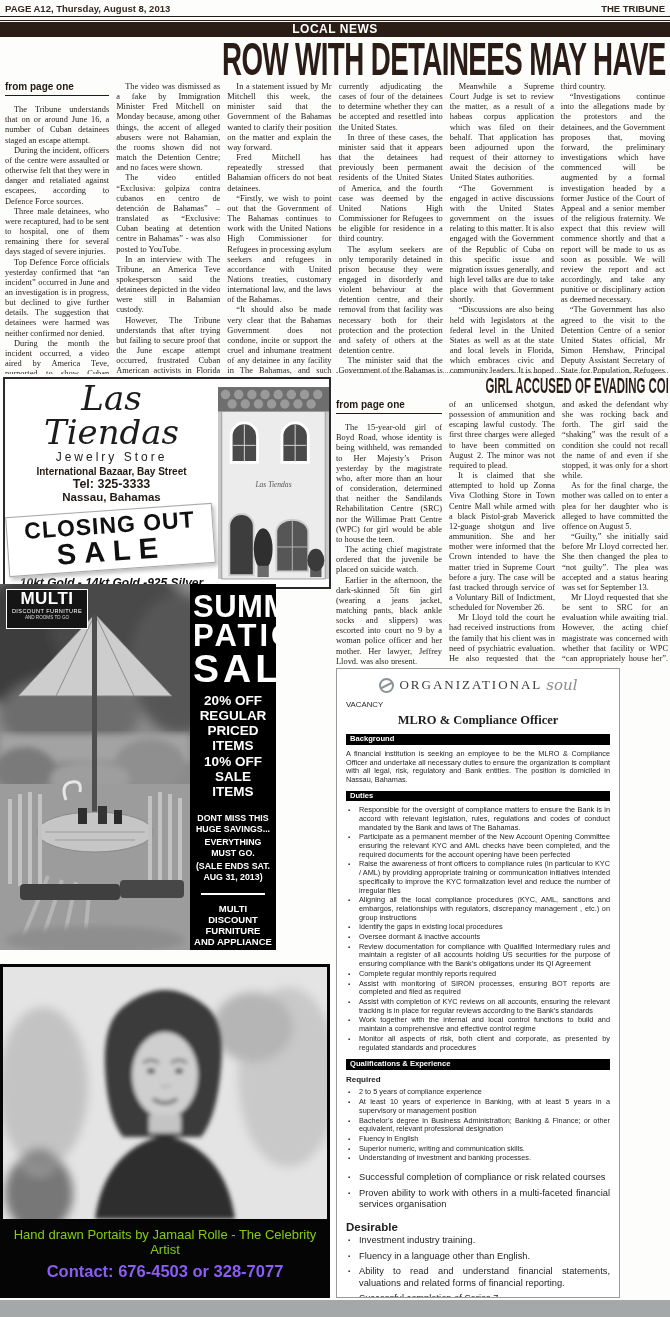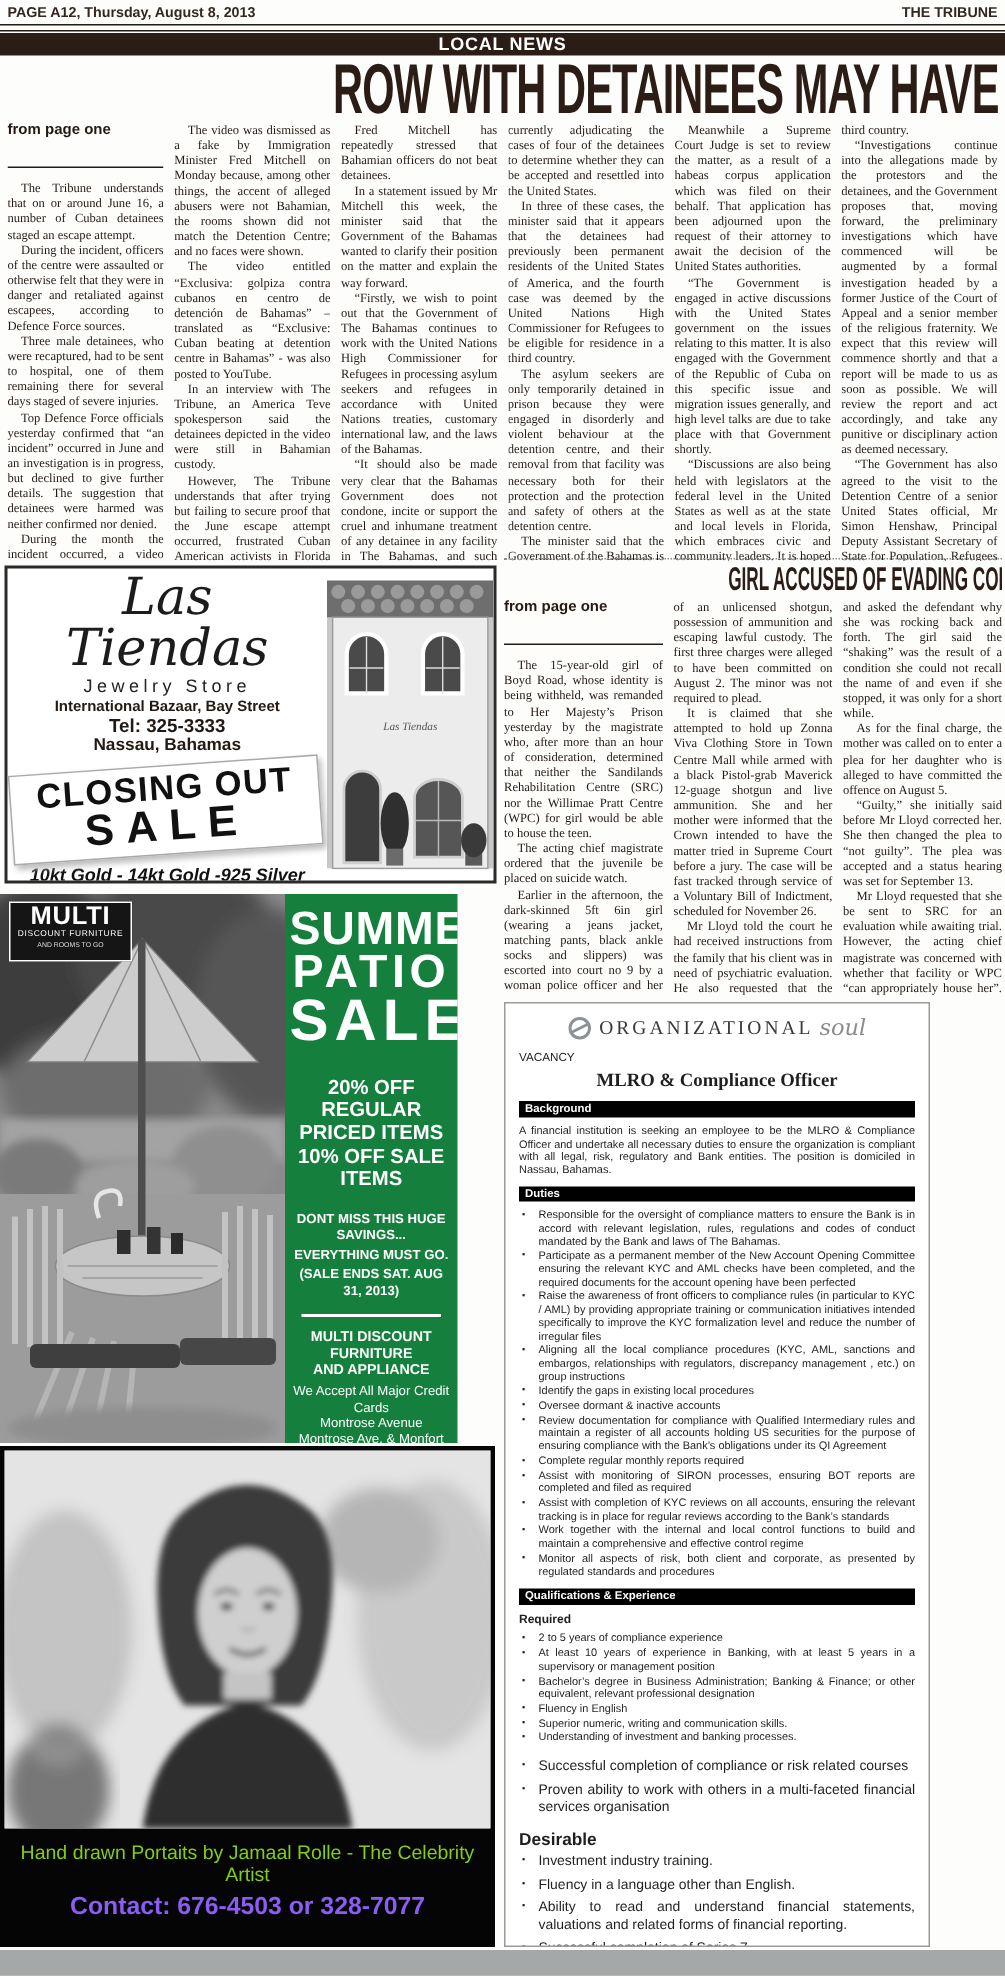--- a/index.html
+++ b/index.html
@@ -21,50 +21,50 @@
   .h2txt{display:inline-block;white-space:nowrap;font-family:"Liberation Sans",sans-serif;font-weight:bold;
          font-size:22px;line-height:22px;color:#2b1c15;transform:scaleX(.52);}
   
   .cols{display:flex;gap:7px;}
   .col{flex:1 1 0;overflow:hidden;text-align:justify;font-size:8.4px;line-height:10.15px;}
   .col p{margin:0;text-indent:9px;}
   .col p.noind{text-indent:0;}
   #article1{position:absolute;left:5px;width:660px;top:82px;height:292px;}
   #article2{position:absolute;left:336px;width:332px;top:400px;height:264px;}
   .kicker{font-family:"Liberation Sans",sans-serif;font-weight:bold;font-size:10px;text-indent:0;
-          border-bottom:1.5px solid #241a14;padding-bottom:19px;margin-bottom:9px;}
+          border-bottom:1.5px solid #241a14;padding-bottom:3px;margin-bottom:9px;}
   
   #jewelry{position:absolute;left:3px;top:377px;width:324px;height:208px;border:2px solid #2a2a2a;
            background:#fff;display:flex;overflow:hidden;}
   .jw-left{width:205px;padding:2px 4px;text-align:center;font-family:"Liberation Sans",sans-serif;}
   .jw-script{font-family:"DejaVu Serif",serif;font-style:italic;font-size:34px;line-height:34px;color:#1c1c1c;}
   .jw-sub{font-size:12px;letter-spacing:3px;color:#222;margin-top:1px;}
   .jw-addr{font-weight:bold;font-size:10px;margin-top:2px;}
   .jw-tel{font-weight:bold;font-size:12.5px;}
   .jw-city{font-weight:bold;font-size:11.5px;}
   .jw-banner{margin:7px 0 6px -2px;transform:rotate(-4deg);background:#fff;border:1px solid #aaa;
              box-shadow:2px 3px 4px #bbb;padding:2px 0 4px;}
   .jw-b1{font-weight:bold;font-size:23px;line-height:24px;letter-spacing:1px;color:#111;}
   .jw-b2{font-weight:bold;font-size:29px;line-height:28px;letter-spacing:8px;color:#111;}
   .jw-det{font-weight:bold;font-style:italic;font-size:12px;line-height:14.5px;color:#111;}
   .jw-photo{flex:1;}
   
-  #furniture{position:absolute;left:0;top:596px;width:305px;height:366px;background:#15803d;overflow:hidden;}
+  #furniture{position:absolute;left:0;top:584px;width:276px;height:366px;background:#000000;overflow:hidden;}
   .mf-logo{position:absolute;left:6px;top:5px;width:80px;height:38px;border:1px solid #fff;background:#151515;
            color:#fff;text-align:center;font-family:"Liberation Sans",sans-serif;z-index:2;}
   .mf-l1{font-weight:bold;font-size:17px;line-height:18px;letter-spacing:.5px;}
   .mf-l2{font-size:5.6px;line-height:7px;letter-spacing:.4px;}
   .mf-l3{font-size:4.6px;line-height:6px;color:#ddd;}
   .mf-photo{position:absolute;left:0;top:0;width:190px;height:366px;}
   .mf-right{position:absolute;left:190px;top:0;right:0;bottom:0;color:#fff;text-align:center;
             font-family:"Liberation Sans",sans-serif;display:flex;flex-direction:column;padding:8px 3px 6px;}
   .mf-s1{font-weight:bold;font-size:31px;line-height:29px;letter-spacing:.5px;}
   .mf-s2{font-weight:bold;font-size:31px;line-height:30px;letter-spacing:3px;}
   .mf-s3{font-weight:bold;font-size:39px;line-height:36px;letter-spacing:4px;}
-  .mf-off{font-weight:bold;font-size:13.5px;line-height:15px;margin-top:18px;}
+  .mf-off{font-weight:bold;font-size:13.5px;line-height:15px;margin-top:6px;}
   .mf-note{font-weight:bold;font-size:8.8px;line-height:11px;margin-top:2px;}
   .mf-hr{border:none;border-top:2px solid #fff;margin:10px 8px 8px;}
   .mf-store{font-weight:bold;font-size:9.5px;line-height:11px;}
   .mf-info{font-size:8.8px;line-height:10.5px;}
   .mf-phone{margin-top:auto;font-weight:bold;font-size:36px;line-height:38px;white-space:nowrap;
             display:inline-block;transform:scaleX(.88);align-self:center;}
   
   #portrait{position:absolute;left:0;top:964px;width:330px;height:334px;background:#050505;padding:3px;box-sizing:border-box;}
   .pt-draw{width:100%;height:252px;display:block;background:#e3e3e3;}
   .pt-cap{color:#84cc16;font-family:"Liberation Sans",sans-serif;font-size:13px;text-align:center;margin-top:8px;}
@@ -116,22 +116,22 @@
         <p>Top Defence Force officials yesterday confirmed that “an incident” occurred in June and an investigation is in progress, but declined to give further details. The suggestion that detainees were harmed was neither confirmed nor denied.</p>
         <p>During the month the incident occurred, a video aired by America Teve, purported to show Cuban nationals being abused by a Bahamian guard.</p>
       </div>
     <div class="col">
         <p>The video was dismissed as a fake by Immigration Minister Fred Mitchell on Monday because, among other things, the accent of alleged abusers were not Bahamian, the rooms shown did not match the Detention Centre; and no faces were shown.</p>
         <p>The video entitled “Exclusiva: golpiza contra cubanos en centro de detención de Bahamas” – translated as “Exclusive: Cuban beating at detention centre in Bahamas” - was also posted to YouTube.</p>
         <p>In an interview with The Tribune, an America Teve spokesperson said the detainees depicted in the video were still in Bahamian custody.</p>
         <p>However, The Tribune understands that after trying but failing to secure proof that the June escape attempt occurred, frustrated Cuban American activists in Florida sanctioned the staging of the video assault in an attempt to depict their version of the incident and its aftermath.</p>
       </div>
     <div class="col">
+        <p>In a statement issued by Mr Mitchell this week, the minister said that the Government of the Bahamas wanted to clarify their position on the matter and explain the way forward.</p>
         <p>Fred Mitchell has repeatedly stressed that Bahamian officers do not beat detainees.</p>
-        <p>In a statement issued by Mr Mitchell this week, the minister said that the Government of the Bahamas wanted to clarify their position on the matter and explain the way forward.</p>
         <p>“Firstly, we wish to point out that the Government of The Bahamas continues to work with the United Nations High Commissioner for Refugees in processing asylum seekers and refugees in accordance with United Nations treaties, customary international law, and the laws of the Bahamas.</p>
         <p>“It should also be made very clear that the Bahamas Government does not condone, incite or support the cruel and inhumane treatment of any detainee in any facility in The Bahamas, and such treatment is not tolerated of any of its agencies,” the minister said.</p>
       </div>
     <div class="col">
         <p class="noind">currently adjudicating the cases of four of the detainees to determine whether they can be accepted and resettled into the United States.</p>
         <p>In three of these cases, the minister said that it appears that the detainees had previously been permanent residents of the United States of America, and the fourth case was deemed by the United Nations High Commissioner for Refugees to be eligible for residence in a third country.</p>
         <p>The asylum seekers are only temporarily detained in prison because they were engaged in disorderly and violent behaviour at the detention centre, and their removal from that facility was necessary both for their protection and the protection and safety of others at the detention centre.</p>
         <p>The minister said that the Government of the Bahamas is prepared to release them forthwith if they are accepted by the United States, or if a third country wishes to accept them.</p>
       </div>
     <div class="col">

